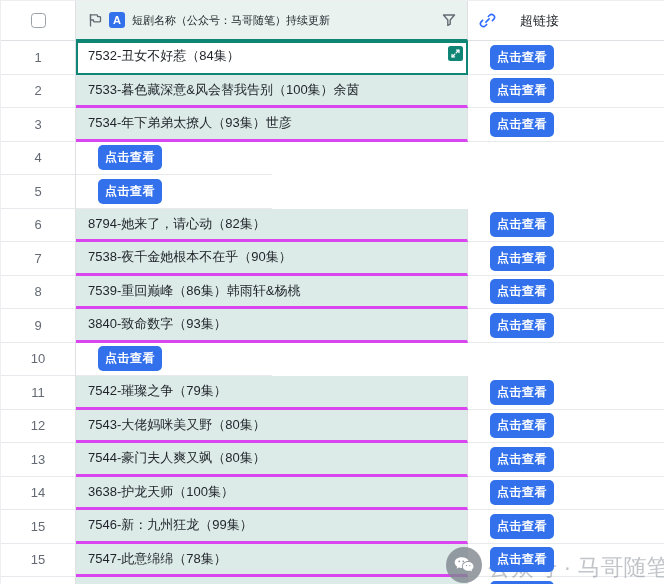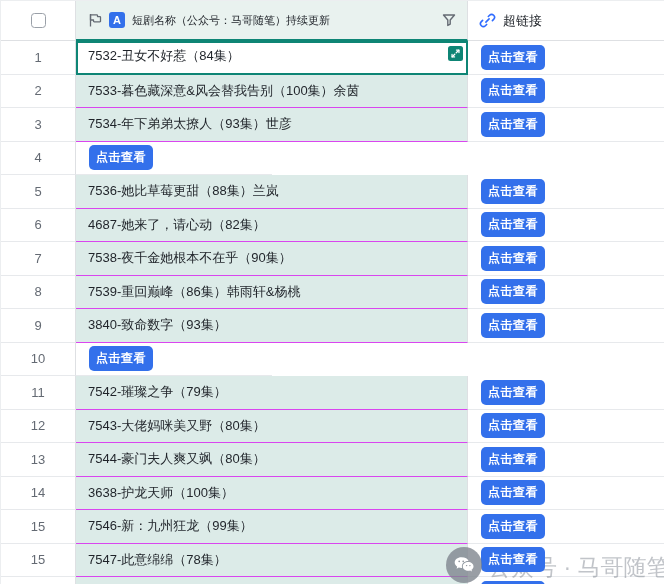--- a/index.html
+++ b/index.html
@@ -20,32 +20,32 @@
   .table{
     position:relative;width:664px;height:584px;overflow:hidden;
     border-left:1px solid #eceef0;border-top:1px solid #eceef0;
     background:#fff;
   }
   .row{display:flex;width:664px;height:33.5px;}
   .hrow{height:40px;}
   .cell{display:flex;align-items:center;overflow:hidden;white-space:nowrap;}
   .num-cell{width:75px;justify-content:center;border-right:1px solid var(--grid);
     border-bottom:1px solid #e7e9ec;background:#fff;color:var(--muted);font-size:13px;}
-  .name-cell{width:392px;border-right:1px solid var(--grid);border-bottom:1px solid #d946ef;
+  .name-cell{width:392px;border-right:1px solid var(--grid);border-bottom:3px solid #d946ef;
     background:var(--cellbg);font-size:13px;padding:0 12px;position:relative;}
-  .link-cell{width:196px;border-bottom:1px solid #e7e9ec;background:#fff;padding-left:13px;}
+  .link-cell{width:196px;border-bottom:1px solid #e7e9ec;background:#fff;padding-left:22px;}
   .hrow .num-cell{border-bottom:1px solid var(--grid);}
   .hrow .name-cell{background:var(--headbg);border-bottom:2px solid var(--accent);padding:0 10px 0 11px;}
   .hrow .link-cell{border-bottom:1px solid var(--grid);padding-left:11px;}
   .checkbox{width:15px;height:15px;border:1.5px solid #9aa0a8;border-radius:3.5px;background:#fff;}
   .field-badge{width:16px;height:16px;border-radius:3px;background:var(--btn);color:#fff;
     font-size:11px;font-weight:bold;display:flex;align-items:center;justify-content:center;margin:0 7px 0 6px;}
   .head-title{font-size:11px;color:var(--text);flex:1;}
   .icon{display:inline-flex;align-items:center;justify-content:center;flex:none;}
-  .link-head-label{font-size:13px;margin-left:7px;}
+  .link-head-label{font-size:13px;margin-left:24px;}
   .selected .name-cell{
     background:#fff;border:2px solid var(--accent);border-bottom:2px solid var(--accent);
     padding:0 12px 4px 10px;
   }
   .expand-btn{
     position:absolute;top:3px;right:3px;width:15px;height:15px;border-radius:2.5px;
     background:var(--accent);display:flex;align-items:center;justify-content:center;
   }
   .btn{
     width:64px;height:25px;border:none;border-radius:5px;background:var(--btn);
@@ -136,31 +136,28 @@
         </div>
       </div>
       <div class="row">
         <div class="cell num-cell">4</div>
         <div class="cell link-cell">
           <button class="btn">点击查看</button>
         </div>
       </div>
       <div class="row">
         <div class="cell num-cell">5</div>
-        <div class="cell name-cell">
-          <span>7536-她比草莓更甜（88集）兰岚</span>
-        </div>
         <div class="cell link-cell">
           <button class="btn">点击查看</button>
         </div>
       </div>
       <div class="row">
         <div class="cell num-cell">6</div>
         <div class="cell name-cell">
-          <span>4687-她来了，请心动（82集）</span>
+          <span>8794-她来了，请心动（82集）</span>
         </div>
         <div class="cell link-cell">
           <button class="btn">点击查看</button>
         </div>
       </div>
       <div class="row">
         <div class="cell num-cell">7</div>
         <div class="cell name-cell">
           <span>7538-夜千金她根本不在乎（90集）</span>
         </div>

